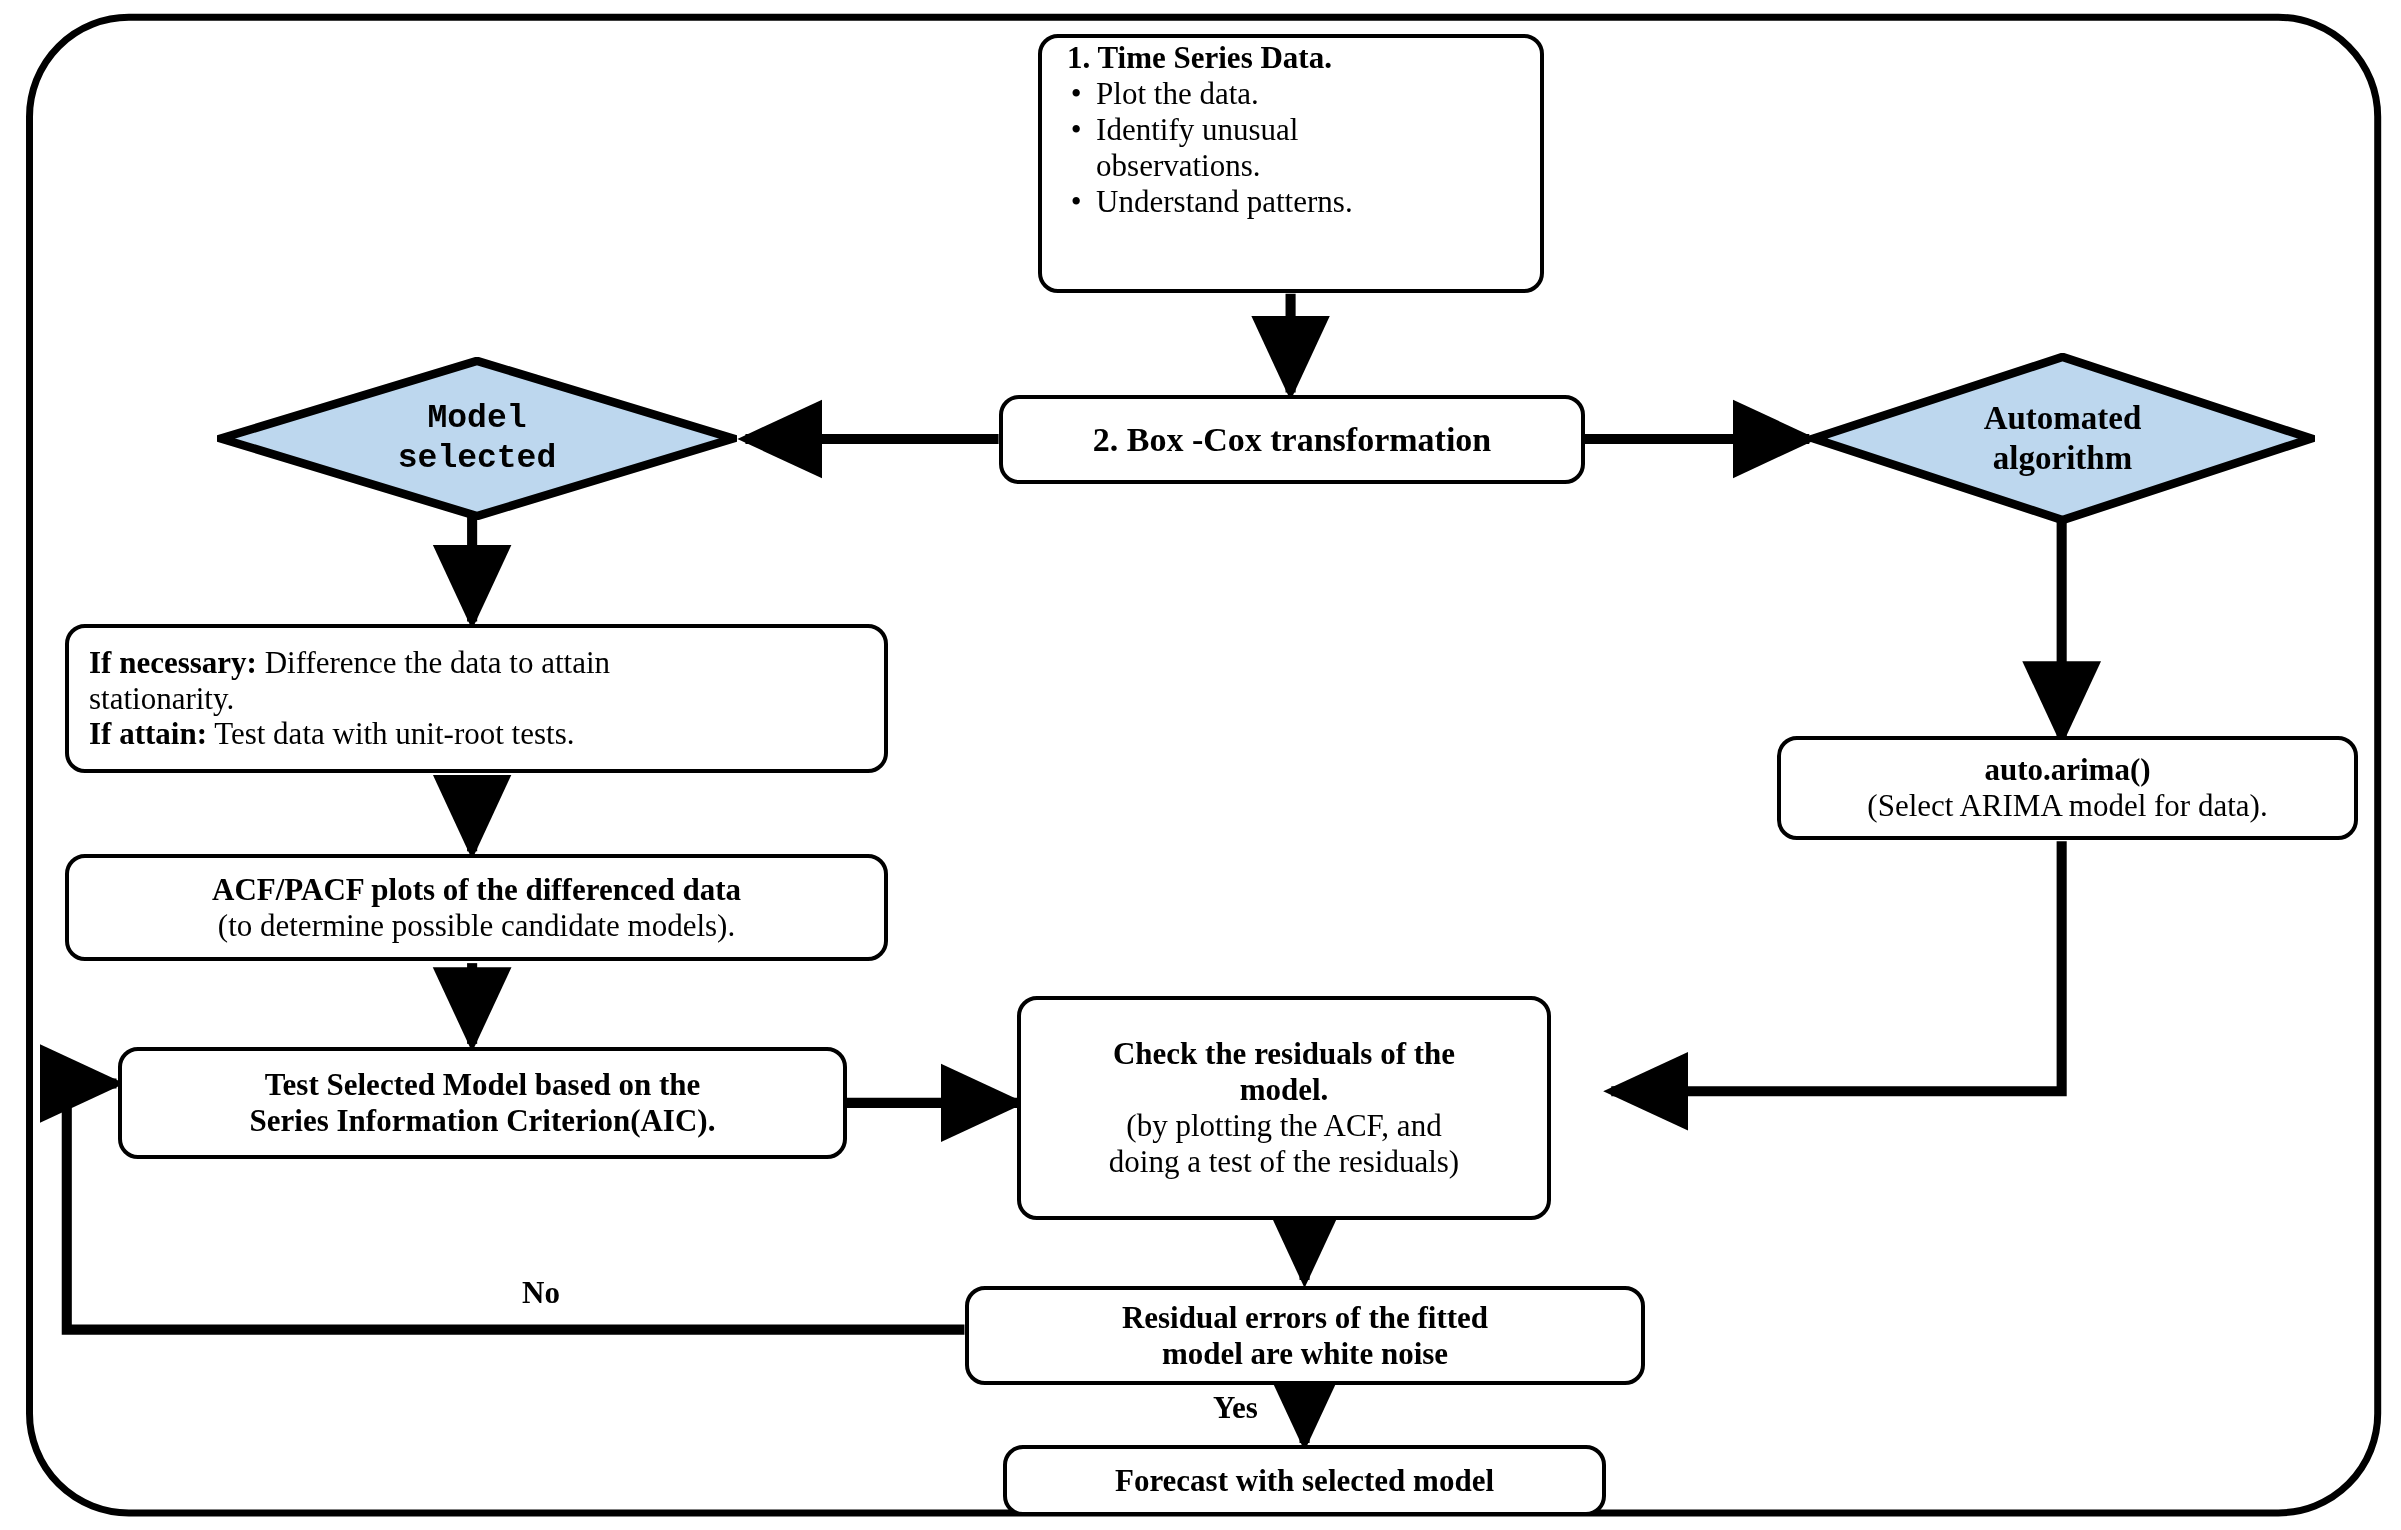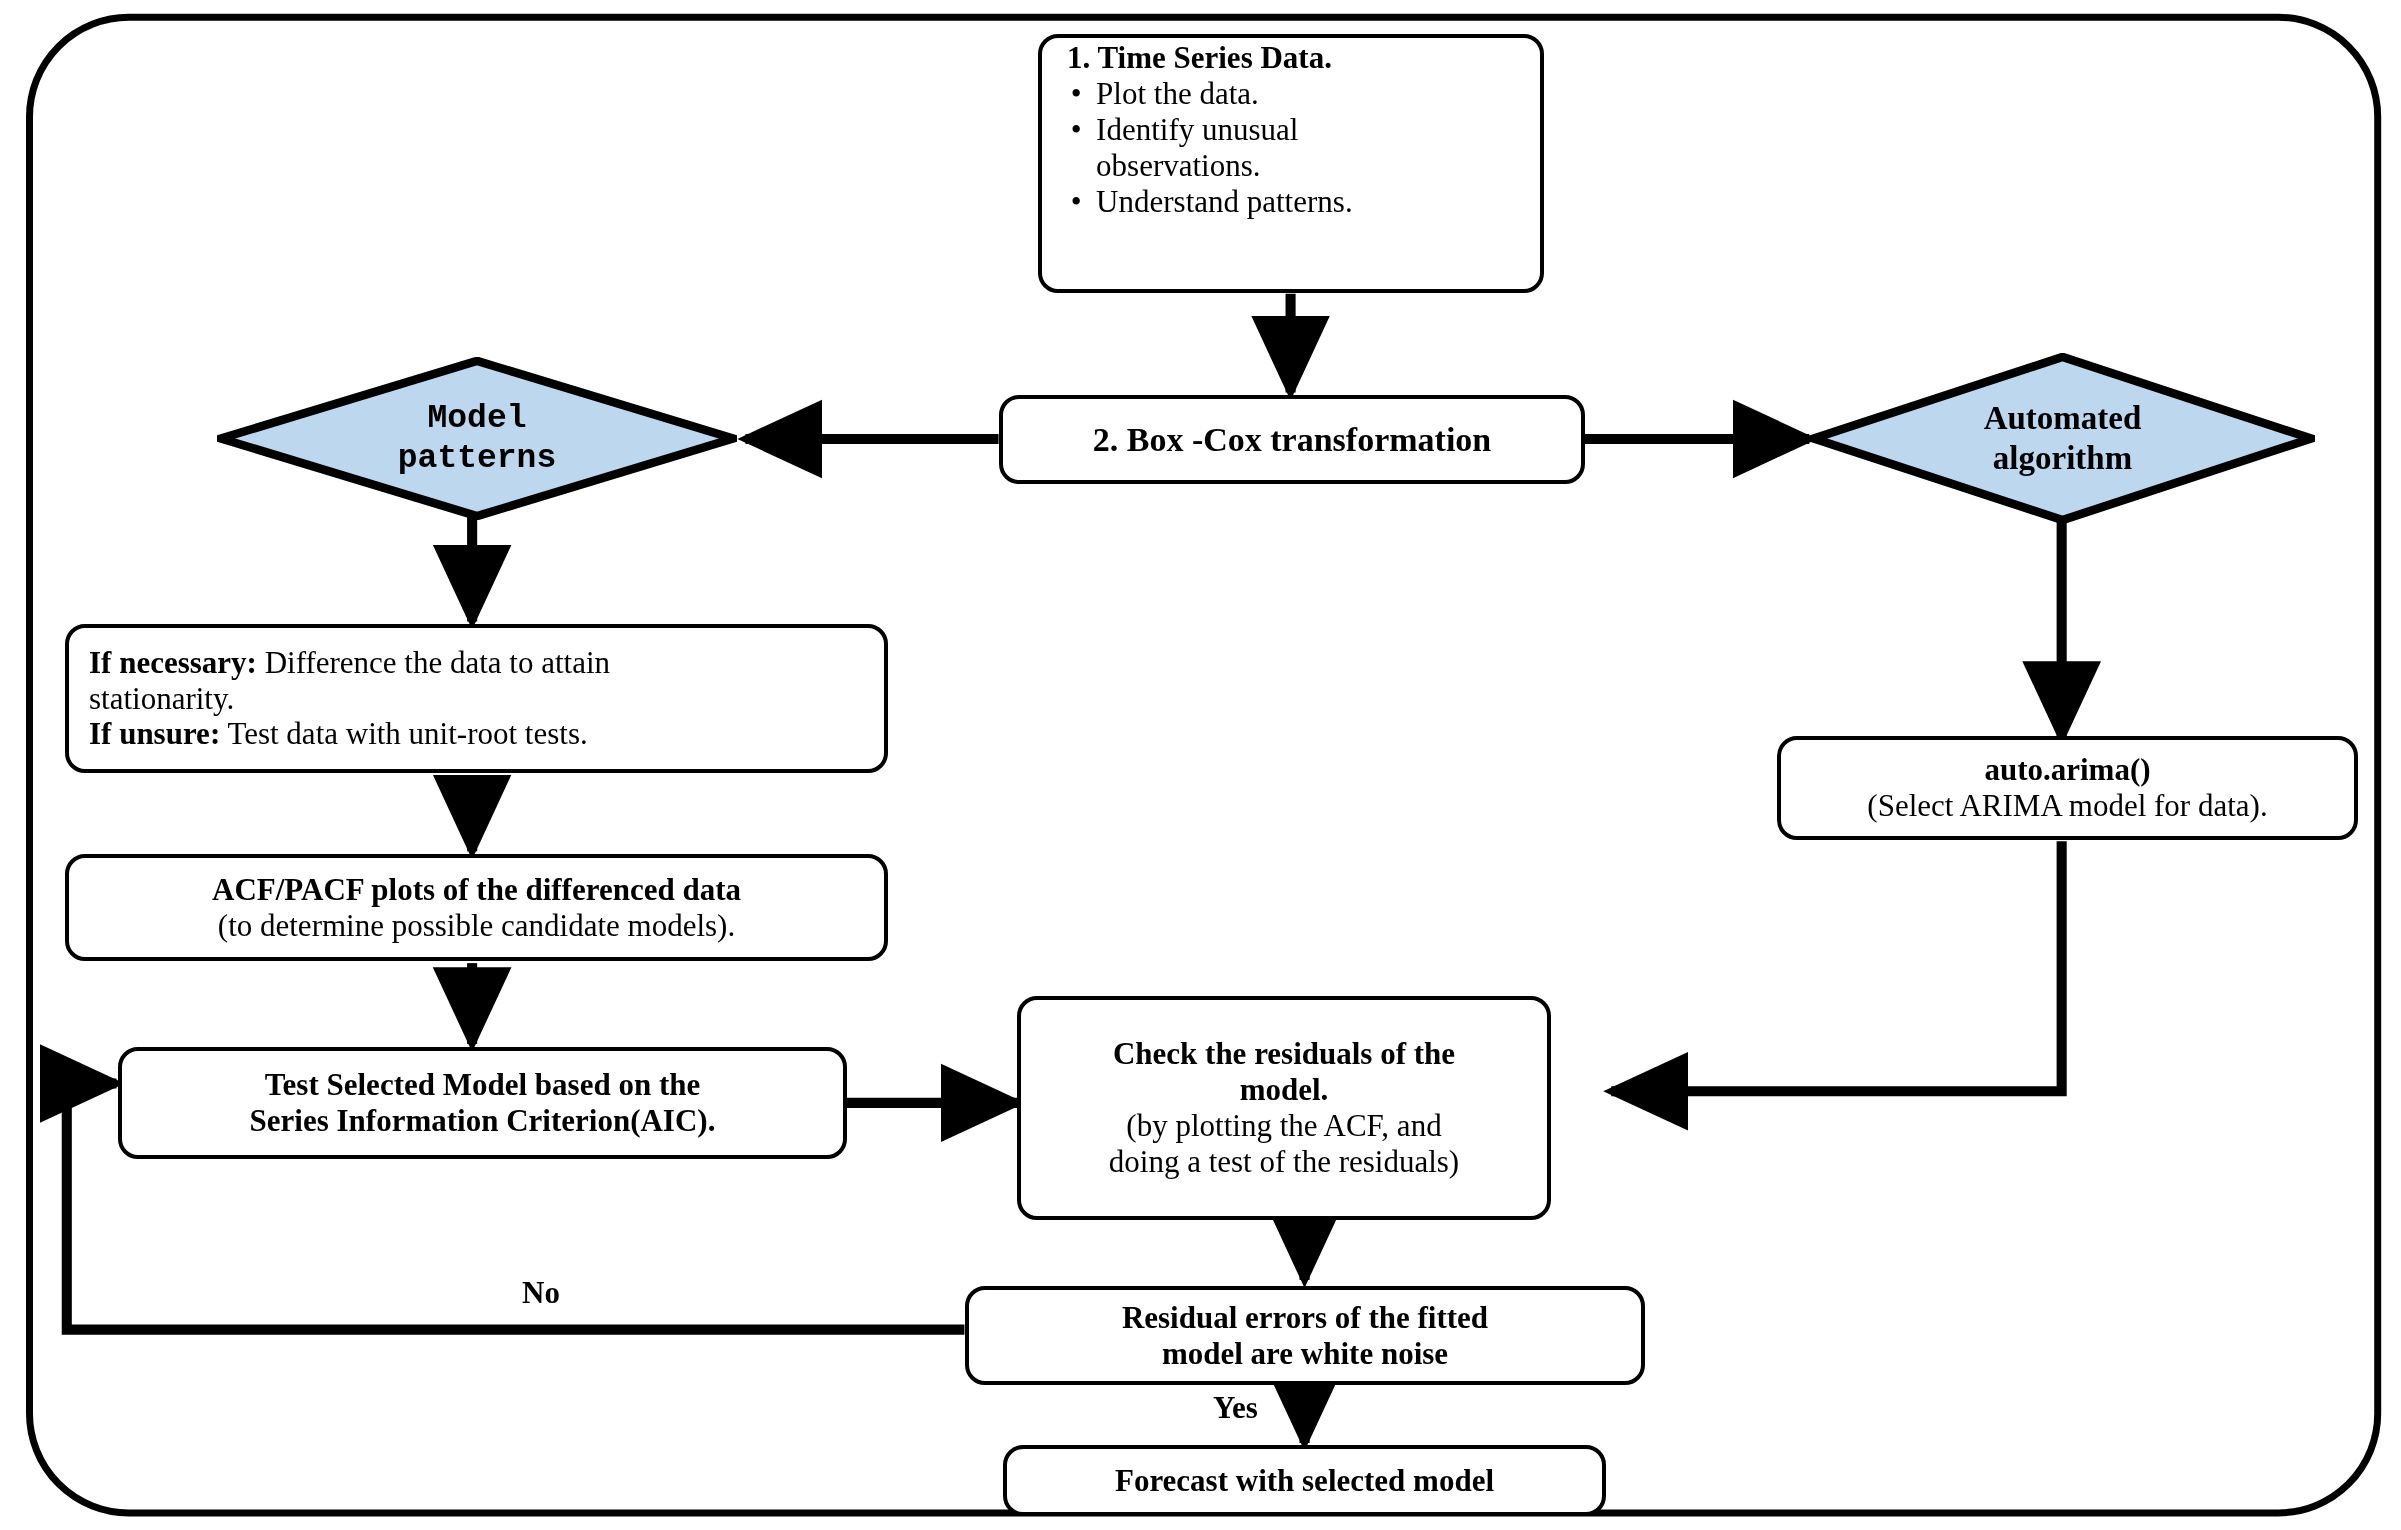--- a/index.html
+++ b/index.html
@@ -159,38 +159,38 @@
   <div class="node proc" style="left:999px; top:395px; width:586px; height:89px; font-size:34px;">
     <span class="ln b">2. Box -Cox transformation</span>
   </div>
 
   <div class="diamond-wrap" style="left:217px; top:357px; width:520px; height:163px;font-family:Liberation Mono, monospace;">
     <svg width="520" height="163" viewBox="0 0 670 210" xmlns="http://www.w3.org/2000/svg">
       <polygon points="335,5 665,105 335,205 5,105" fill="#bdd7ee" stroke="#000000" stroke-width="11"></polygon>
     </svg>
     <div class="diamond-label" style="font-size:33px;">
       <span class="ln">Model</span><br>
-      <span class="ln">patterns</span>
+      <span class="ln">selected</span>
     </div>
   </div>
 
   <div class="diamond-wrap" style="left:1810px; top:353px; width:505px; height:171px;">
     <svg width="505" height="171" viewBox="0 0 650 220" xmlns="http://www.w3.org/2000/svg">
       <polygon points="325,5 645,110 325,215 5,110" fill="#bdd7ee" stroke="#000000" stroke-width="11"></polygon>
     </svg>
     <div class="diamond-label" style="font-size:33px;">
       <span class="ln">Automated</span><br>
       <span class="ln">algorithm</span>
     </div>
   </div>
 
   <div class="node proc" style="left:65px; top:624px; width:823px; height:149px; font-size:31px; align-items:flex-start; justify-content:center; padding-left:20px;">
     <span class="ln left-txt"><span class="b">If necessary:</span><span> Difference the data to attain</span></span>
     <span class="ln left-txt">stationarity.</span>
-    <span class="ln left-txt"><span class="b">If unsure:</span><span> Test data with unit-root tests.</span></span>
+    <span class="ln left-txt"><span class="b">If attain:</span><span> Test data with unit-root tests.</span></span>
   </div>
 
   <div class="node proc" style="left:65px; top:854px; width:823px; height:107px; font-size:31px;">
     <span class="ln b">ACF/PACF plots of the differenced data</span>
     <span class="ln">(to determine possible candidate models).</span>
   </div>
 
   <div class="node proc" style="left:1777px; top:736px; width:581px; height:104px; font-size:31px;">
     <span class="ln b">auto.arima()</span>
     <span class="ln">(Select ARIMA model for data).</span>

